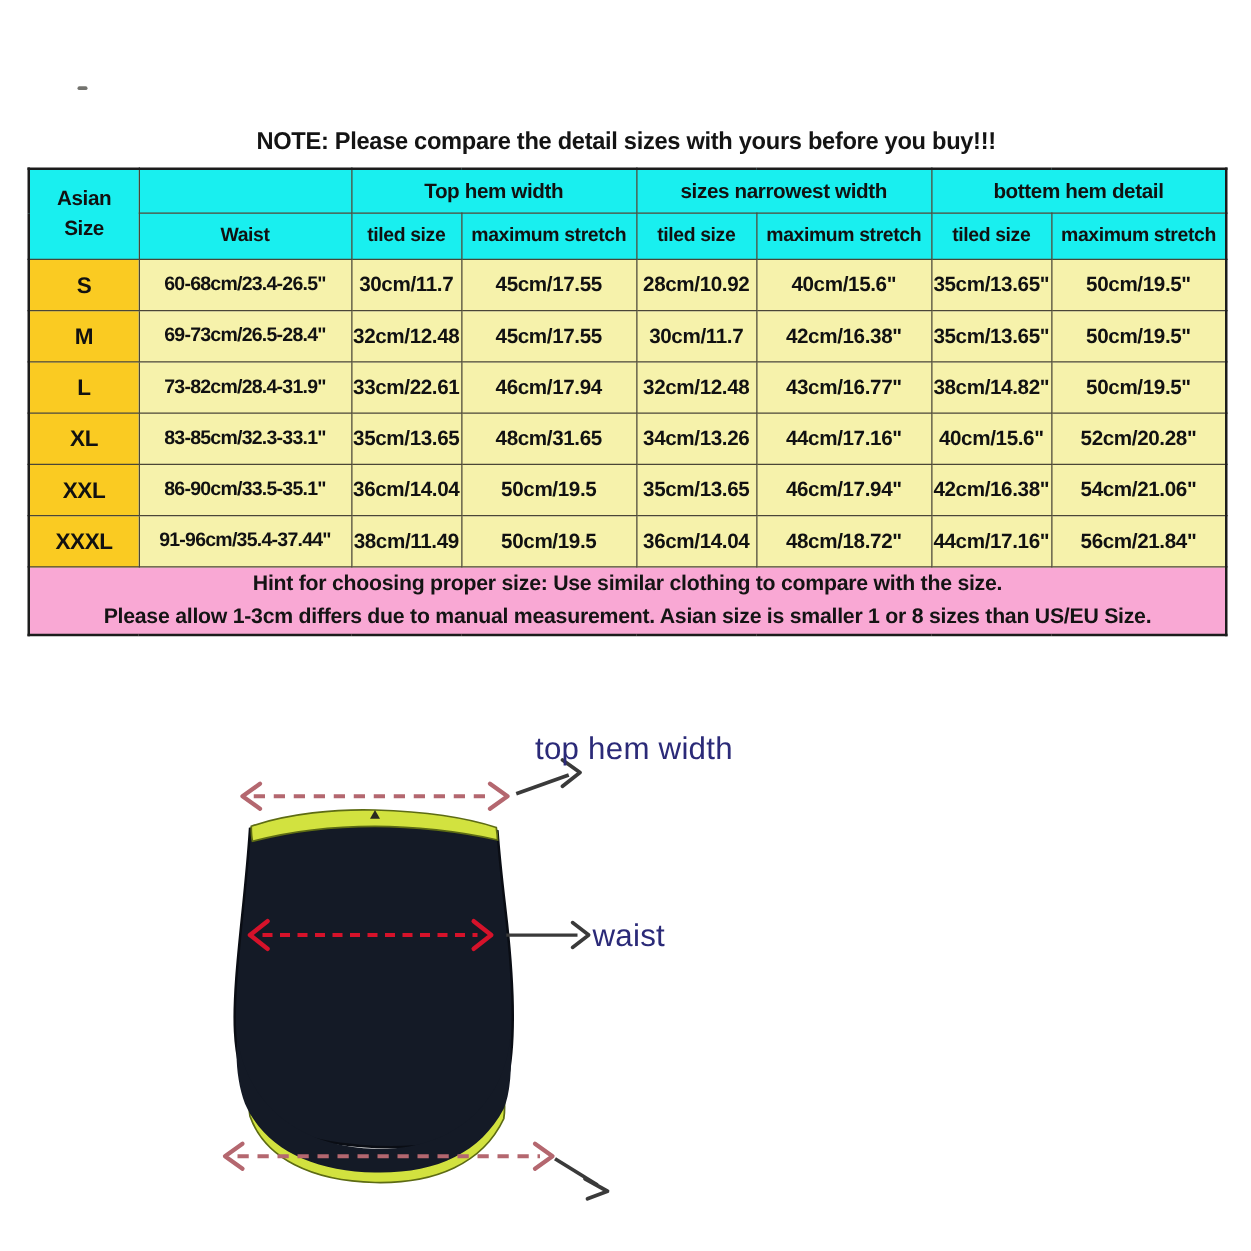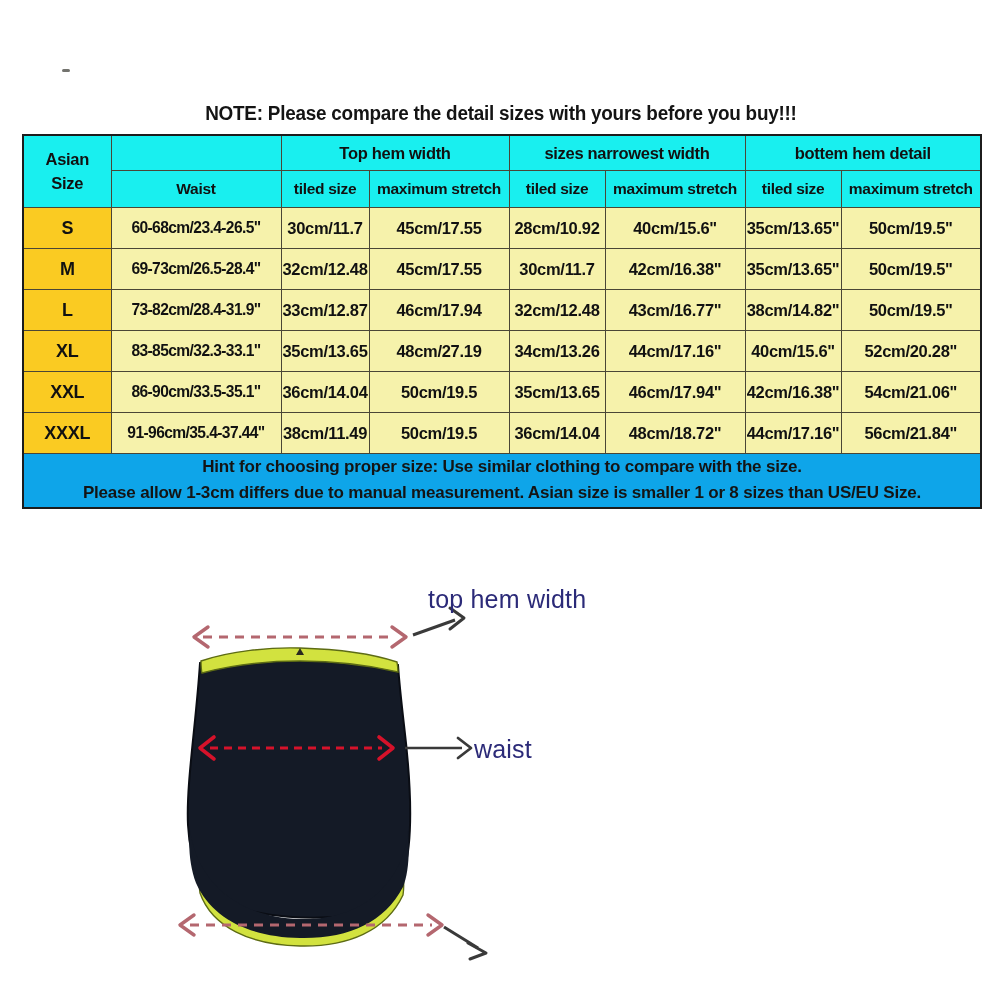--- a/index.html
+++ b/index.html
@@ -118,21 +118,21 @@
     background: #f6f2ab;
     font-size: 16.5px;
     height: 40px;
     color: #1a1a1a;
     white-space: nowrap;
   }
   .val.tight { font-size: 15.6px; letter-spacing: -0.6px; }
 
   
   .hint-cell {
-    background: #0ea5e9;
+    background: #f9a8d4;
     padding: 9px 6px 11px 6px;
     border-color: #1c1c1c;
   }
   .hint-line {
     font-size: 17px;
     font-weight: bold;
     color: #141414;
     line-height: 1.55;
     letter-spacing: -0.2px;
     white-space: nowrap;
@@ -221,32 +221,32 @@
           <td class="val">32cm/12.48</td>
           <td class="val">45cm/17.55</td>
           <td class="val">30cm/11.7</td>
           <td class="val">42cm/16.38"</td>
           <td class="val">35cm/13.65"</td>
           <td class="val">50cm/19.5"</td>
         </tr>
         <tr>
           <td class="sz">L</td>
           <td class="val tight">73-82cm/28.4-31.9"</td>
-          <td class="val">33cm/12.87</td>
+          <td class="val">33cm/22.61</td>
           <td class="val">46cm/17.94</td>
           <td class="val">32cm/12.48</td>
           <td class="val">43cm/16.77"</td>
           <td class="val">38cm/14.82"</td>
           <td class="val">50cm/19.5"</td>
         </tr>
         <tr>
           <td class="sz">XL</td>
           <td class="val tight">83-85cm/32.3-33.1"</td>
           <td class="val">35cm/13.65</td>
-          <td class="val">48cm/27.19</td>
+          <td class="val">48cm/31.65</td>
           <td class="val">34cm/13.26</td>
           <td class="val">44cm/17.16"</td>
           <td class="val">40cm/15.6"</td>
           <td class="val">52cm/20.28"</td>
         </tr>
         <tr>
           <td class="sz">XXL</td>
           <td class="val tight">86-90cm/33.5-35.1"</td>
           <td class="val">36cm/14.04</td>
           <td class="val">50cm/19.5</td>

